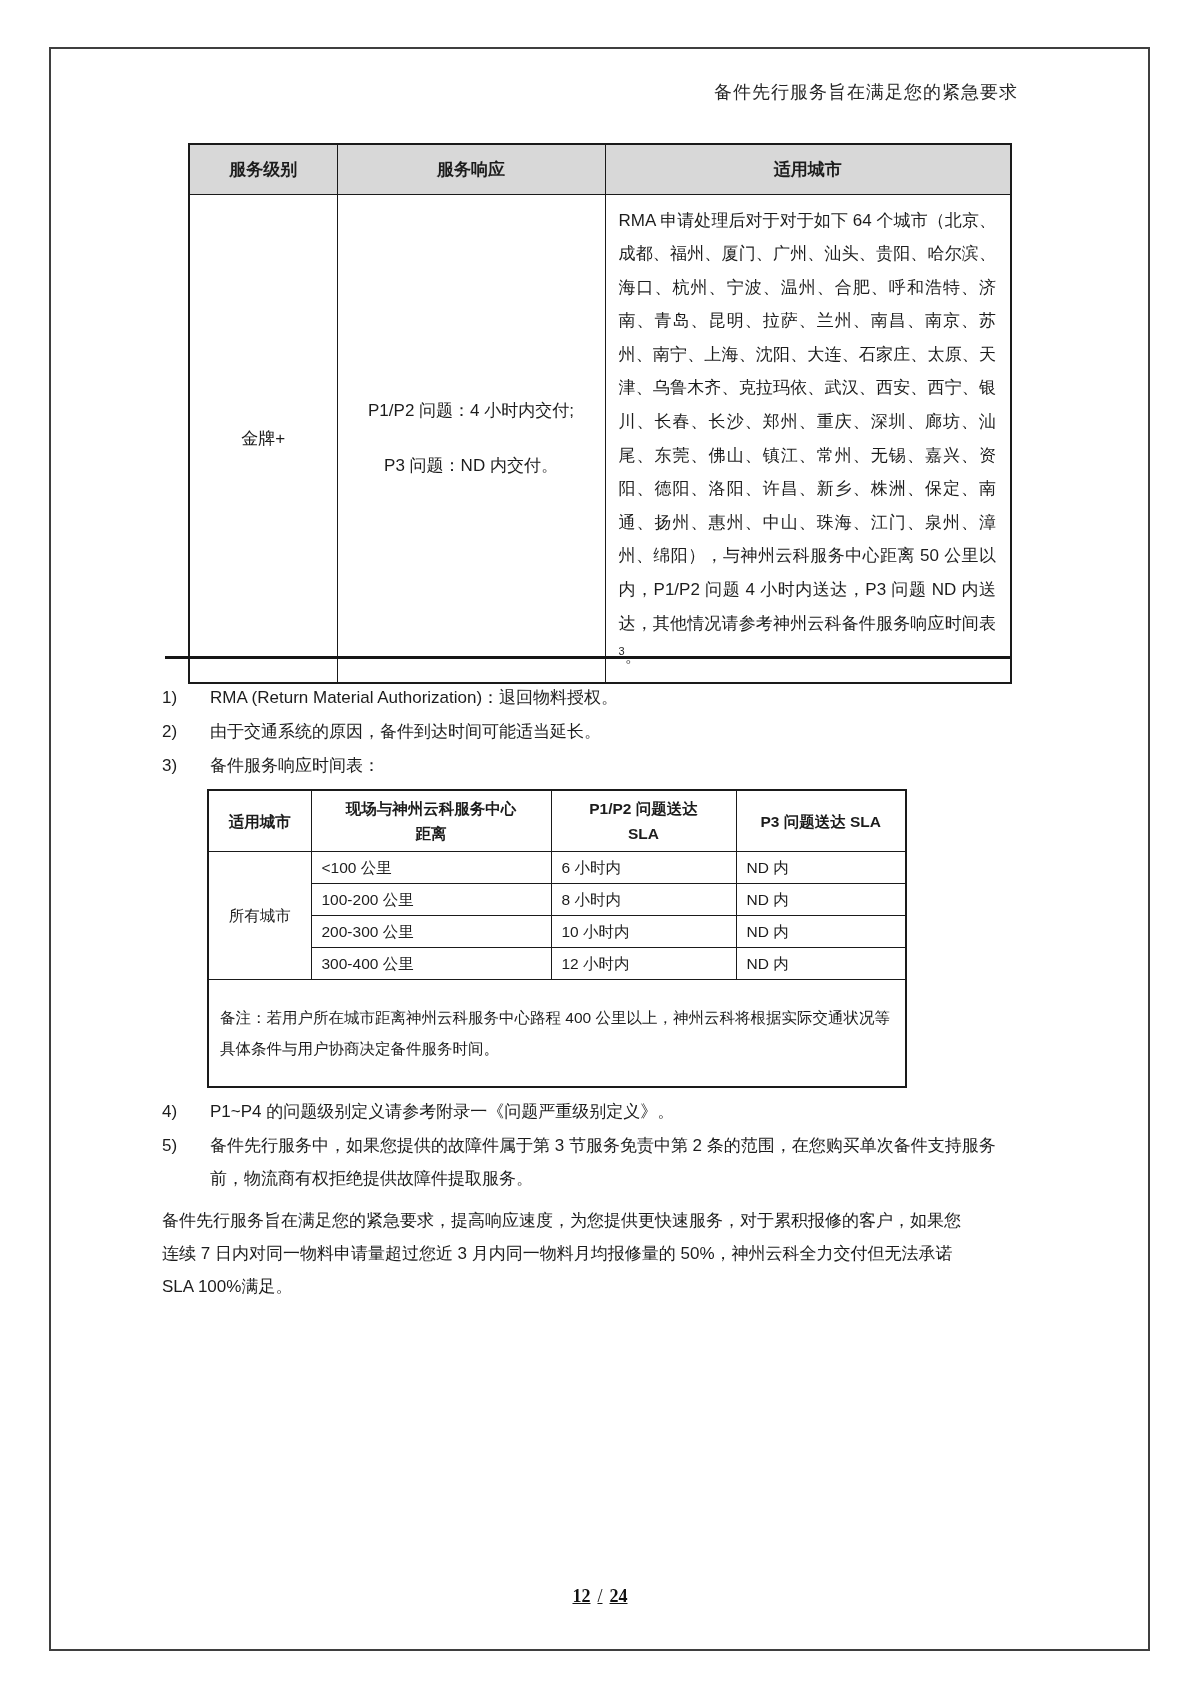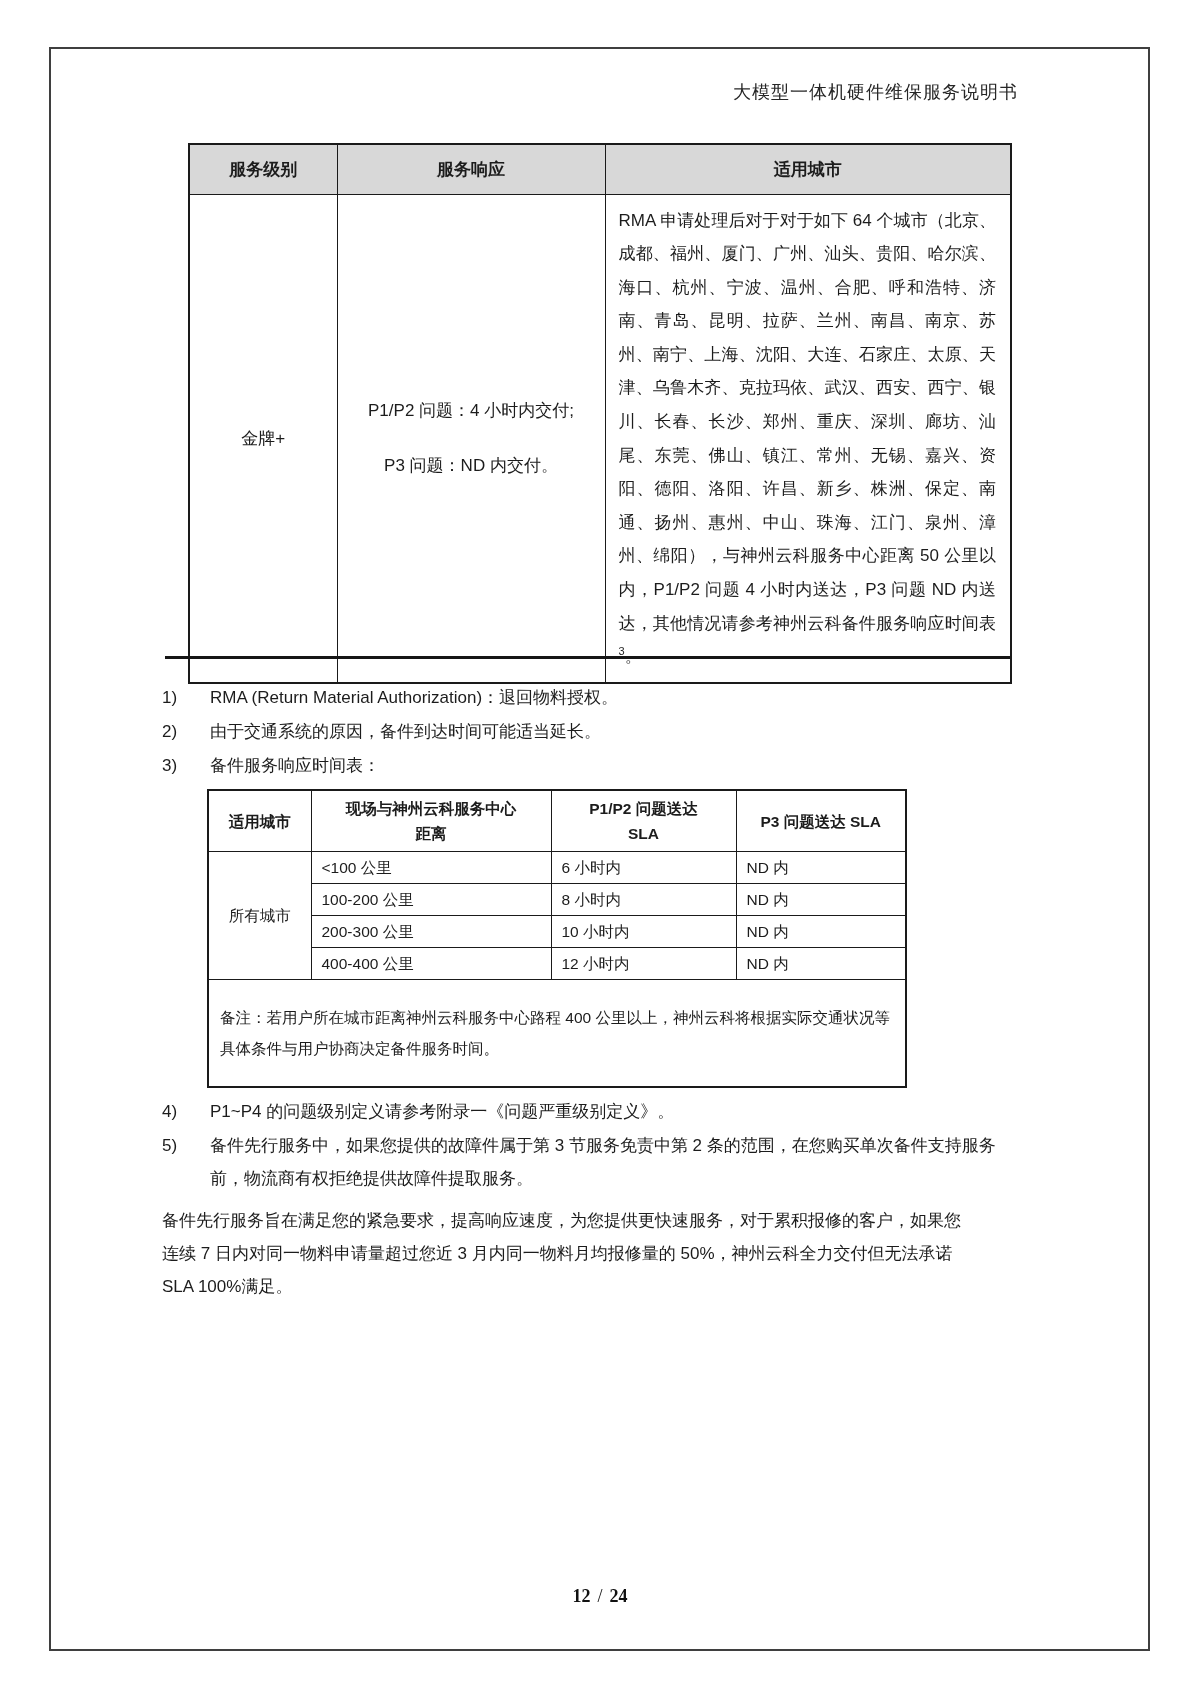--- a/index.html
+++ b/index.html
@@ -60,31 +60,31 @@
   table.sla th {
     font-weight:bold; text-align:center; vertical-align:middle;
     padding:5px 4px; line-height:25px; background:#ffffff;
   }
   table.sla td { padding:3px 10px; line-height:25px; height:32px; vertical-align:middle; }
   .scope-cell { text-align:center; }
   .remark-cell { padding:22px 11px !important; line-height:31px !important; height:auto !important; }
   .closing { margin-top:9px; max-width:800px; }
   .page-footer {
     position:absolute; top:1586px; left:0; width:1200px; text-align:center;
-    font-family:"Liberation Serif","DejaVu Serif",serif; font-size:18px; color:#111;
+    font-family:"Liberation Serif","DejaVu Serif",serif; font-size:18px; color:#111;text-decoration:underline;
   }
   .page-footer .num { font-weight:bold; }
   .page-footer .sep { padding:0 7px; font-weight:normal; }
 </style>
 </head>
 <body>
 
 <div class="page-border"></div>
 
-<div class="doc-header">大模型一体机硬件维保服务说明书</div>
+<div class="doc-header">备件先行服务旨在满足您的紧急要求</div>
 
 <table class="svc">
   <thead>
     <tr>
       <th style="width:148px">服务级别</th>
       <th style="width:268px">服务响应</th>
       <th style="width:406px">适用城市</th>
     </tr>
   </thead>
   <tbody>
@@ -143,21 +143,21 @@
           <td>100-200 公里</td>
           <td>8 小时内</td>
           <td>ND 内</td>
         </tr>
         <tr>
           <td>200-300 公里</td>
           <td>10 小时内</td>
           <td>ND 内</td>
         </tr>
         <tr>
-          <td>400-400 公里</td>
+          <td>300-400 公里</td>
           <td>12 小时内</td>
           <td>ND 内</td>
         </tr>
         <tr>
           <td class="remark-cell" colspan="4">备注：若用户所在城市距离神州云科服务中心路程 400 公里以上，神州云科将根据实际交通状况等具体条件与用户协商决定备件服务时间。</td>
         </tr>
       </tbody>
     </table>
   </div>
 

